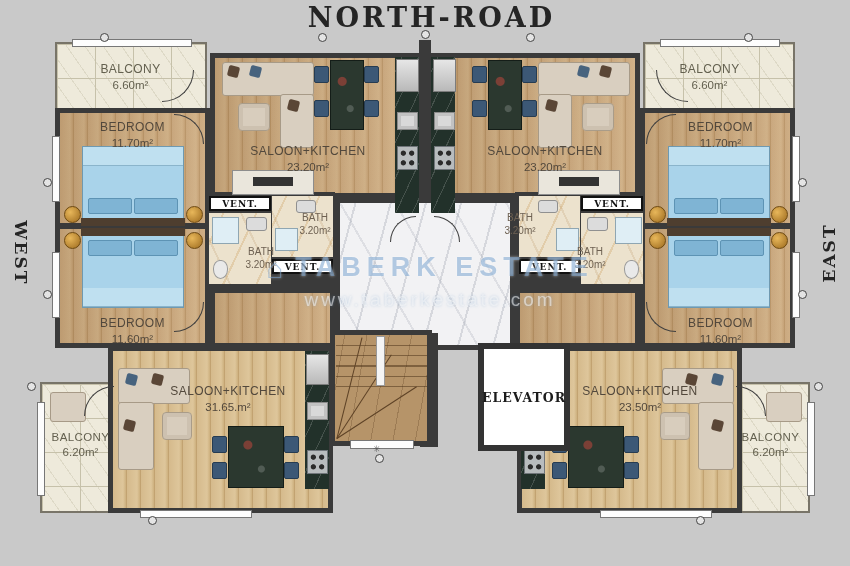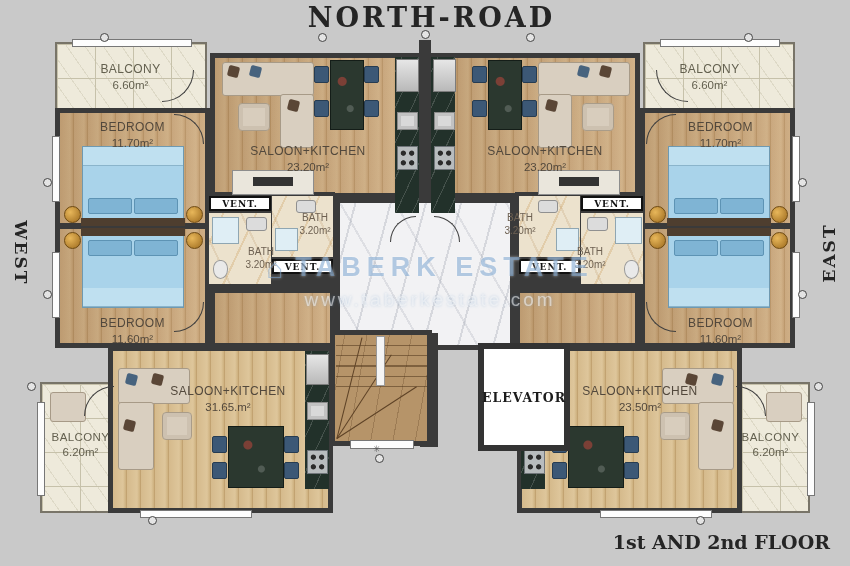--- a/index.html
+++ b/index.html
@@ -90,21 +90,20 @@
   .flower{position:absolute;color:#555;font-size:9px;z-index:35;}
 </style>
 </head>
 <body>
 
 <div class="stage">
 
   <div class="dir" style="left:0;right:0;top:2px;font-size:27px;letter-spacing:3px;padding-left:13px;">NORTH-ROAD</div>
   <div class="dir" style="left:-24px;top:243px;width:90px;font-size:17px;letter-spacing:2px;transform:rotate(90deg);">WEST</div>
   <div class="dir" style="left:784px;top:243px;width:90px;font-size:17px;letter-spacing:2px;transform:rotate(-90deg);">EAST</div>
-  <div class="dir" style="left:600px;top:531px;width:230px;font-size:19px;text-align:right;">1st AND 2nd FLOOR</div>
 
   <div class="abs tile" style="left:55px;top:42px;width:152px;height:70px;border:2px solid #787468;"></div>
   <div class="abs tile" style="left:643px;top:42px;width:152px;height:70px;border:2px solid #787468;"></div>
   <div class="abs tile" style="left:40px;top:382px;width:70px;height:131px;border:2px solid #787468;"></div>
   <div class="abs tile" style="left:740px;top:382px;width:70px;height:131px;border:2px solid #787468;"></div>
 
   <div class="abs wood bwall" style="left:55px;top:108px;width:155px;height:120px;"></div>
   <div class="abs wood bwall" style="left:55px;top:224px;width:155px;height:124px;"></div>
   <div class="abs wood bwall" style="left:640px;top:108px;width:155px;height:120px;"></div>
   <div class="abs wood bwall" style="left:640px;top:224px;width:155px;height:124px;"></div>

